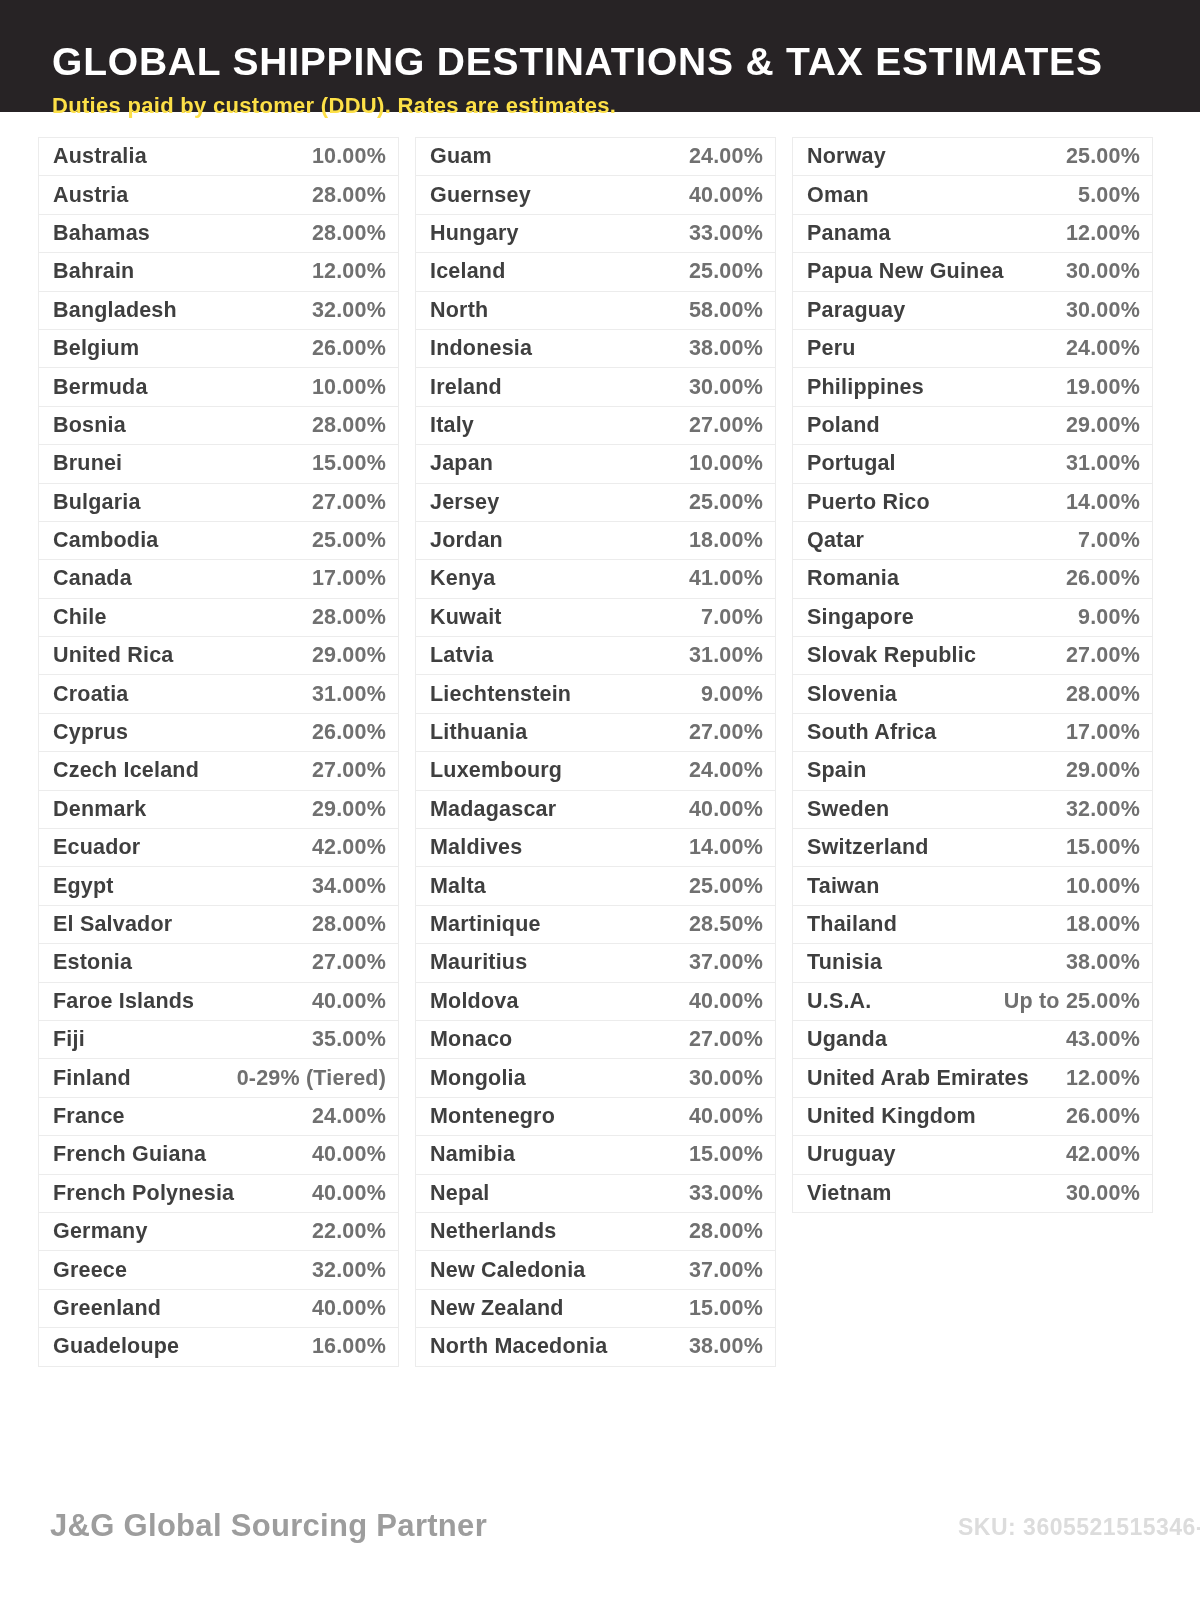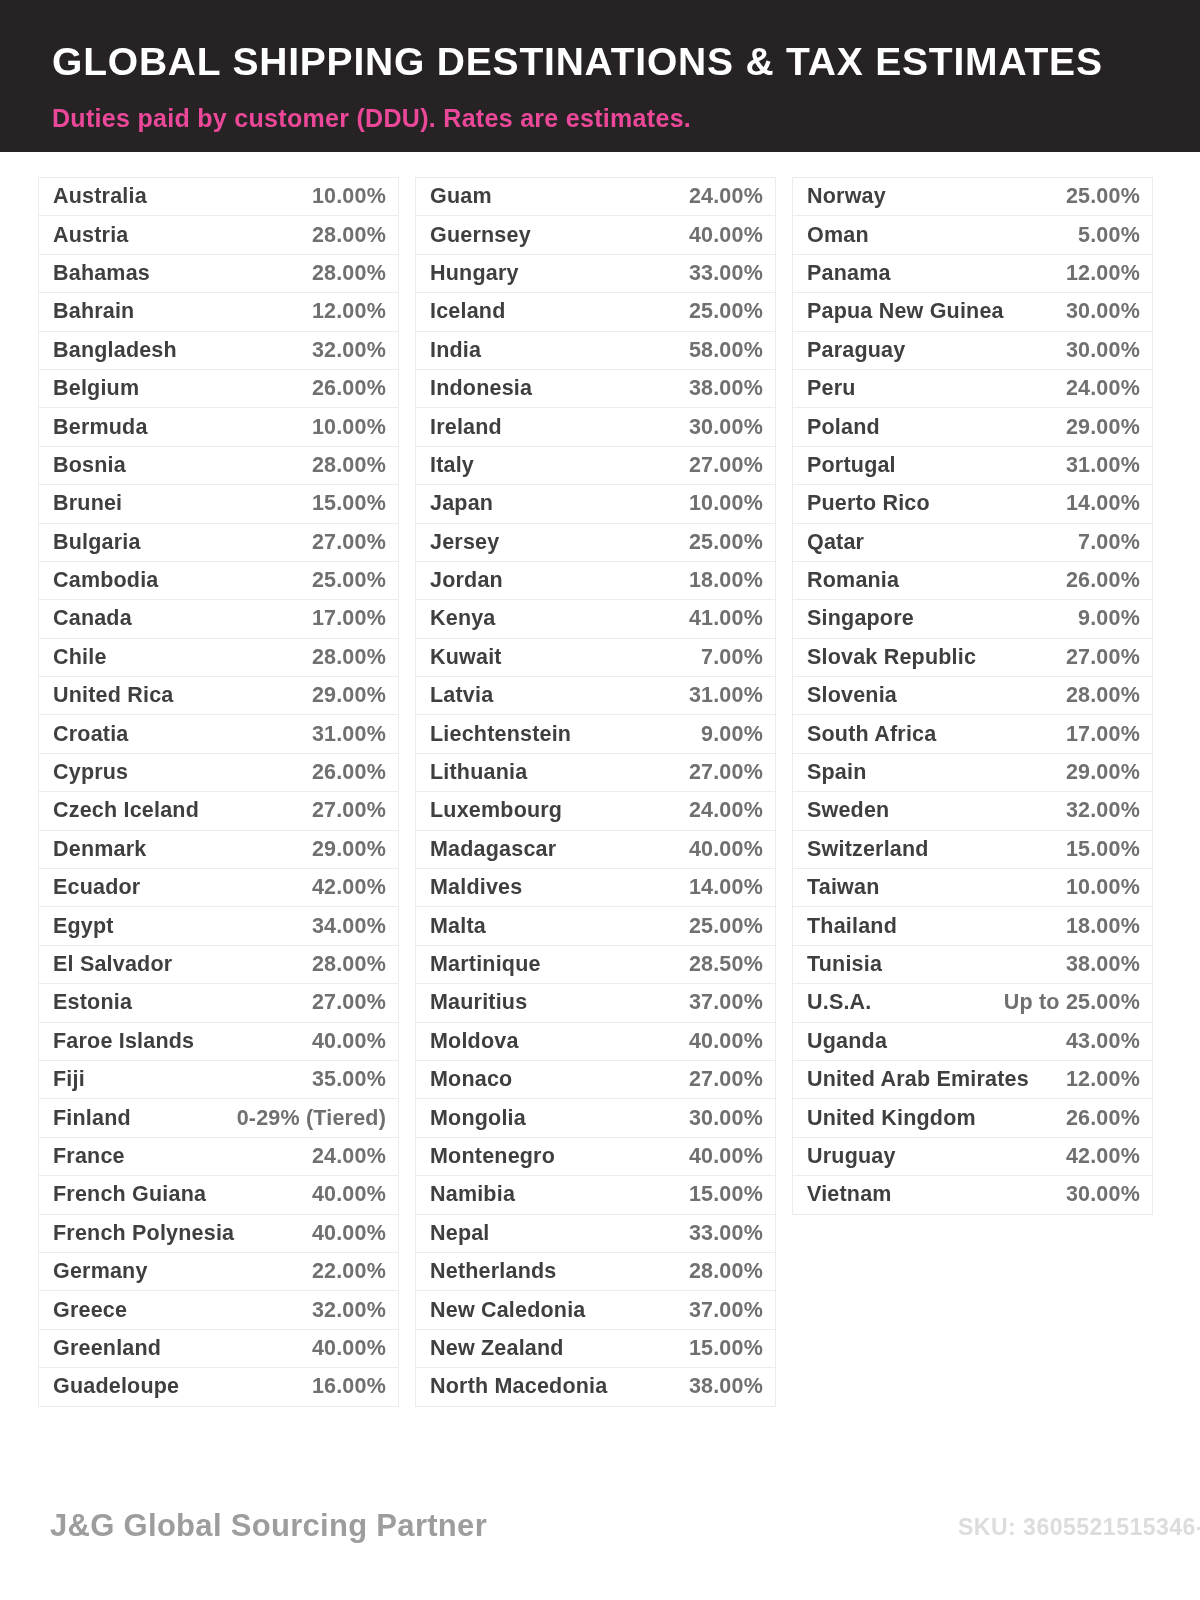--- a/index.html
+++ b/index.html
@@ -4,35 +4,35 @@
 <style>
   * { margin: 0; padding: 0; box-sizing: border-box; }
   html, body {
     width: 1200px; height: 1600px;
     overflow: hidden;
     background: #ffffff;
     font-family: "Liberation Sans", sans-serif;
     position: relative;
   }
   .header {
-    width: 1200px; height: 152px;
+    width: 1200px; height: 112px;
     background: #272325;
     padding: 40px 30px 16px 52px;
   }
   .header-title {
     color: #ffffff;
     font-size: 39px;
     font-weight: 700;
     letter-spacing: 0.8px;
     white-space: nowrap;
   }
   .header-subtitle {
-    margin-top: 20px;
-    color: #ec4899;
-    font-size: 25px;
+    margin-top: 9px;
+    color: #fde047;
+    font-size: 22px;
     font-weight: 700;
     letter-spacing: 0.3px;
   }
   .grid {
     margin: 26px 47px 0 38px;
     display: grid;
     grid-template-columns: repeat(3, 1fr);
     column-gap: 16px;
     align-items: start;
   }
@@ -275,21 +275,21 @@
         <span class="country">Hungary</span>
         <span class="rate">33.00%</span>
       </div>
 
       <div class="row">
         <span class="country">Iceland</span>
         <span class="rate">25.00%</span>
       </div>
 
       <div class="row">
-        <span class="country">India</span>
+        <span class="country">North</span>
         <span class="rate">58.00%</span>
       </div>
 
       <div class="row">
         <span class="country">Indonesia</span>
         <span class="rate">38.00%</span>
       </div>
 
       <div class="row">
         <span class="country">Ireland</span>
@@ -447,20 +447,24 @@
       <div class="row">
         <span class="country">Paraguay</span>
         <span class="rate">30.00%</span>
       </div>
 
       <div class="row">
         <span class="country">Peru</span>
         <span class="rate">24.00%</span>
       </div>
 
+      <div class="row">
+        <span class="country">Philippines</span>
+        <span class="rate">19.00%</span>
+      </div>
 
       <div class="row">
         <span class="country">Poland</span>
         <span class="rate">29.00%</span>
       </div>
 
       <div class="row">
         <span class="country">Portugal</span>
         <span class="rate">31.00%</span>
       </div>

